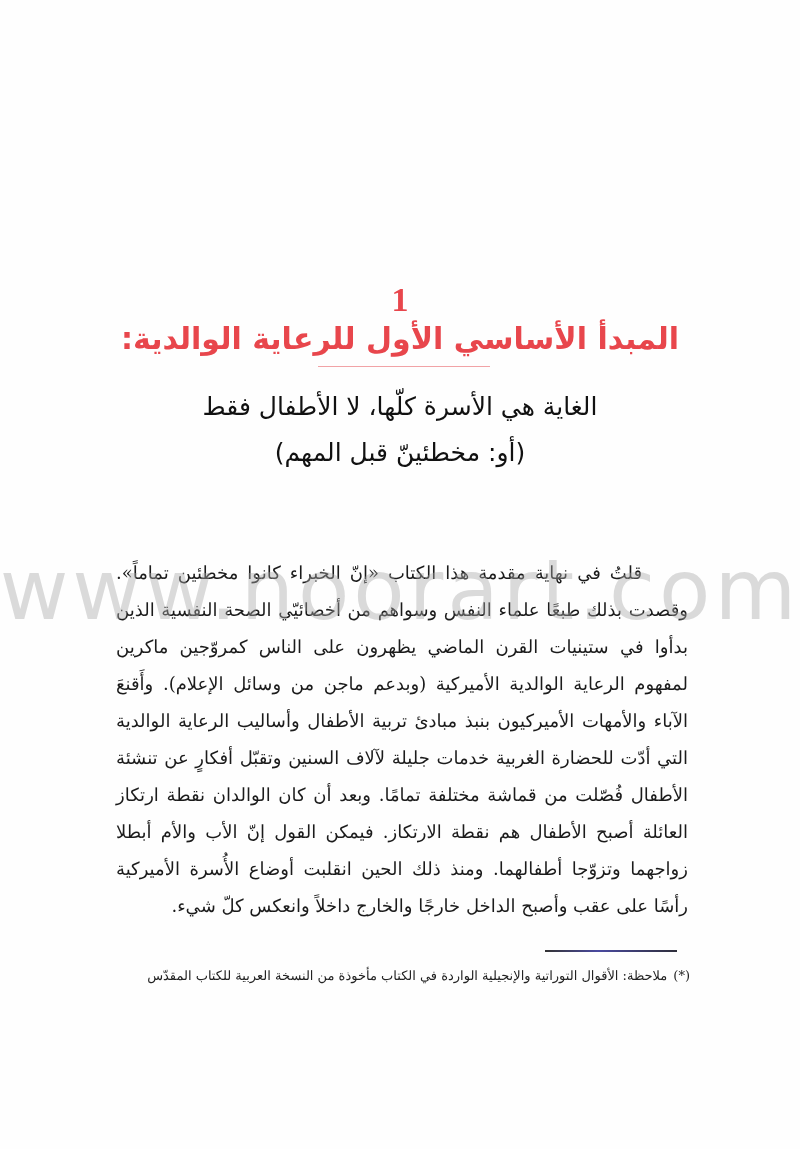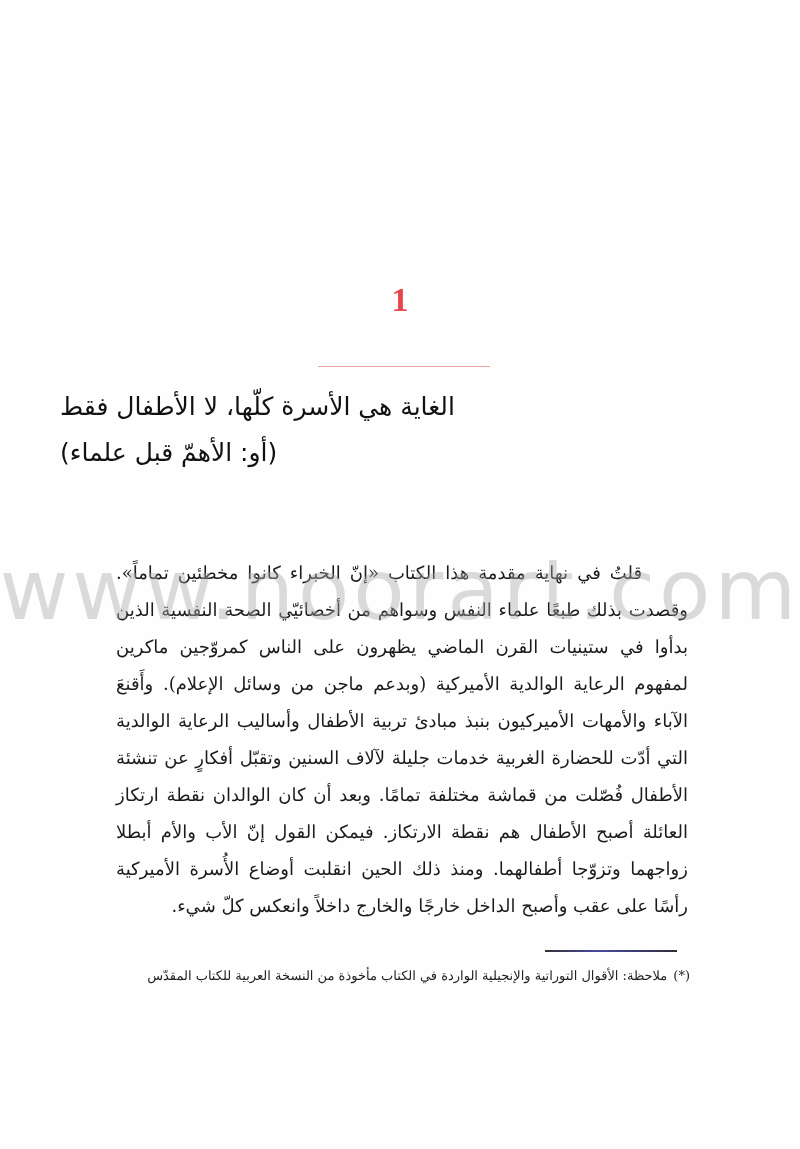--- a/index.html
+++ b/index.html
@@ -49,21 +49,21 @@
       top: 366px;
       left: 318px;
       width: 172px;
       height: 1px;
       background: #f1a3a6;
     }
     .subtitle {
       position: absolute;
       top: 384px;
       left: 60px; right: 60px;
-      text-align: left;
+      text-align: center;
       font-family: "DejaVu Sans", sans-serif;
       font-size: 25px;
       line-height: 46px;
       color: #111;
       direction: rtl;
     }
     .subtitle .line { display: block; }
     .body-text {
       position: absolute;
       top: 554px;
@@ -124,26 +124,27 @@
       white-space: nowrap;
     }
   </style>
 </head>
 <body>
 
 <div class="page">
 
   <div class="chapter-number">1</div>
 
+  <div class="chapter-title">المبدأ الأساسي الأول للرعاية الوالدية:</div>
 
   <div class="title-rule"></div>
 
   <div class="subtitle">
     <span class="line">الغاية هي الأسرة كلّها، لا الأطفال فقط</span>
-    <span class="line">(أو: الأهمّ قبل علماء)</span>
+    <span class="line">(أو: مخطئينّ قبل المهم)</span>
   </div>
 
   <div class="body-text">
     <p>قلتُ في نهاية مقدمة هذا الكتاب «إنّ الخبراء كانوا مخطئين تماماً». وقصدت بذلك طبعًا علماء النفس وسواهم من أخصائيّي الصحة النفسية الذين بدأوا في ستينيات القرن الماضي يظهرون على الناس كمروّجين ماكرين لمفهوم الرعاية الوالدية الأميركية (وبدعم ماجن من وسائل الإعلام). وأَقنعَ الآباء والأمهات الأميركيون بنبذ مبادئ تربية الأطفال وأساليب الرعاية الوالدية التي أدّت للحضارة الغربية خدمات جليلة لآلاف السنين وتقبّل أفكارٍ عن تنشئة الأطفال فُصّلت من قماشة مختلفة تمامًا. وبعد أن كان الوالدان نقطة ارتكاز العائلة أصبح الأطفال هم نقطة الارتكاز. فيمكن القول إنّ الأب والأم أبطلا زواجهما وتزوّجا أطفالهما. ومنذ ذلك الحين انقلبت أوضاع الأُسرة الأميركية رأسًا على عقب وأصبح الداخل خارجًا والخارج داخلاً وانعكس كلّ شيء.</p>
   </div>
 
   <div class="footnote-rule"></div>
 
   <div class="footnote">
     <span class="marker">(*)</span><span>ملاحظة: الأقوال التوراتية والإنجيلية الواردة في الكتاب مأخوذة من النسخة العربية للكتاب المقدّس</span>

